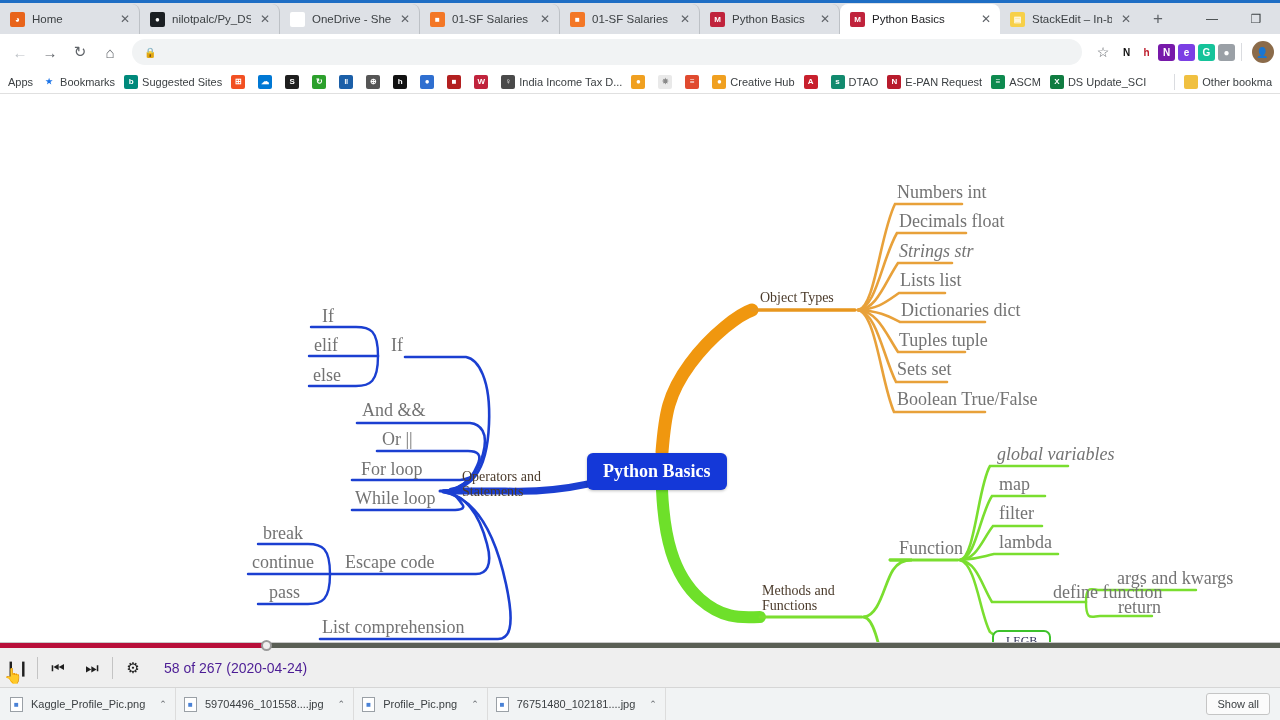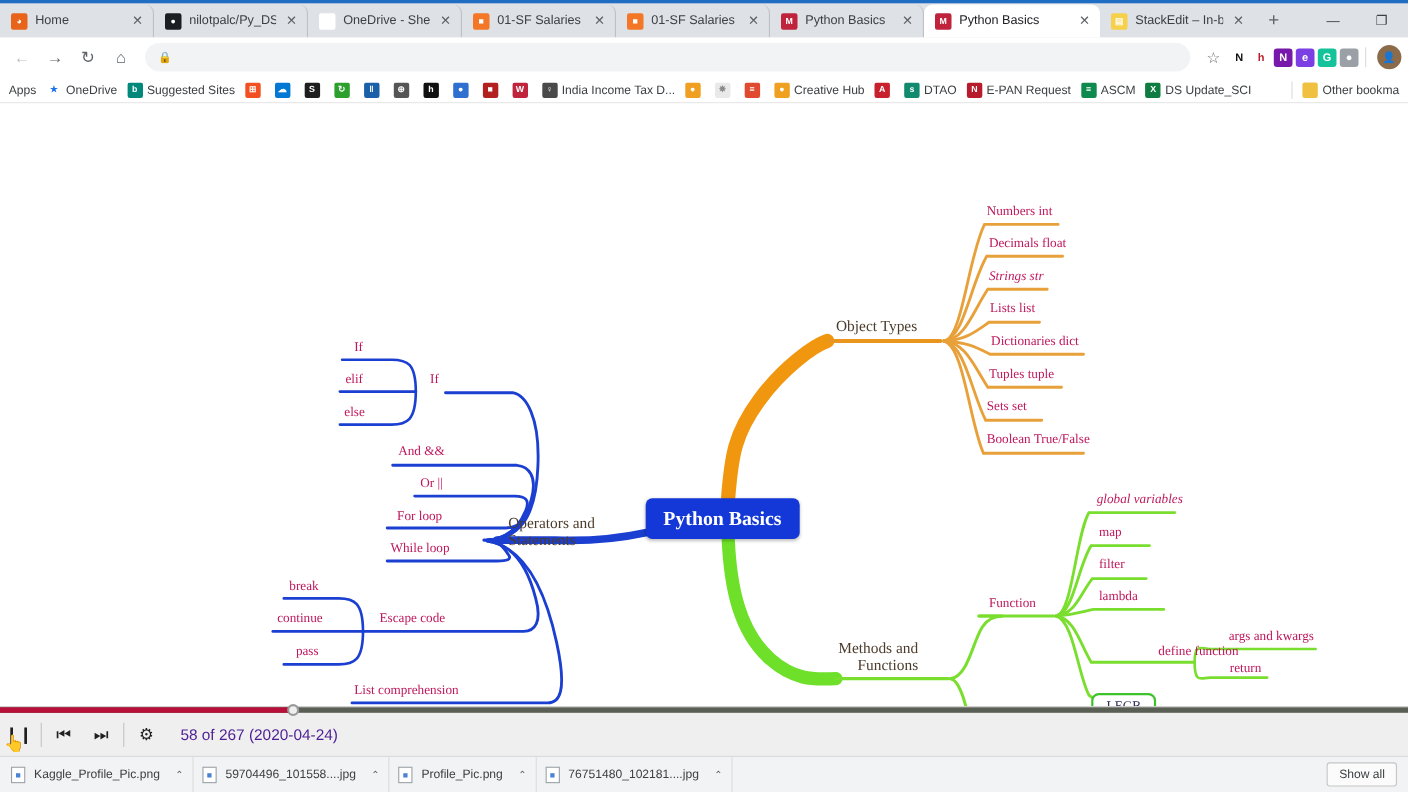--- a/index.html
+++ b/index.html
@@ -168,22 +168,22 @@
     width: 1280px;
     height: 562px;
     background: #ffffff;
     overflow: hidden;
   }
   .canvas svg { position: absolute; top: 0; left: 0; }
 
   .node-label {
     position: absolute;
     font-family: "Liberation Serif", serif;
-    font-size: 12px;
-    color: #be185d;
+    font-size: 18px;
+    color: #737373;
     white-space: nowrap;
     transform: translate(0, -50%);
   }
   .node-label.lvl1 {
     font-size: 14px;
     color: #4b3b2b;
     line-height: 15px;
   }
 
   .central {
@@ -399,21 +399,21 @@
     <div class="avatar">👤</div>
   </div>
 
   <div class="bookmarks">
     <div id="bookmarks-container" style="display:flex;align-items:center;overflow:hidden;">
         <div class="bm">
           <span class="bm-label">Apps</span>
         </div>
         <div class="bm">
           <span class="bm-ic" style="background:transparent;color:#1a73e8;">★</span>
-          <span class="bm-label">OneDrive</span>
+          <span class="bm-label">Bookmarks</span>
         </div>
         <div class="bm">
           <span class="bm-ic" style="background:#00897b;color:#fff;">b</span>
           <span class="bm-label">Suggested Sites</span>
         </div>
         <div class="bm">
           <span class="bm-ic" style="background:#f25022;color:#fff;">⊞</span>
           <span class="bm-label"></span>
         </div>
         <div class="bm">
@@ -565,21 +565,21 @@
 
     <div class="central" style="left:587px; top:359px;">Python Basics</div>
 
     <div class="node-label lvl1" style="left:760px; top:203px;">Object Types</div>
 
     <div class="node-label lvl1" style="left:462px; top:375px; transform:none;">
       <span>Operators and</span><br>
       <span>Statements</span>
     </div>
 
-    <div class="node-label lvl1" style="left:762px; top:489px; transform:none;text-align:right;">
+    <div class="node-label lvl1" style="left:762px; top:489px; transform:none;">
       <span>Methods and</span><br>
       <span>Functions</span>
     </div>
 
     <div class="node-label" style="left:897px; top:98px;">Numbers int</div>
     <div class="node-label" style="left:899px; top:127px;">Decimals float</div>
     <div class="node-label" style="left:899px; top:157px;font-style:italic;">Strings str</div>
     <div class="node-label" style="left:900px; top:186px;">Lists list</div>
     <div class="node-label" style="left:901px; top:216px;">Dictionaries dict</div>
     <div class="node-label" style="left:899px; top:246px;">Tuples tuple</div>

